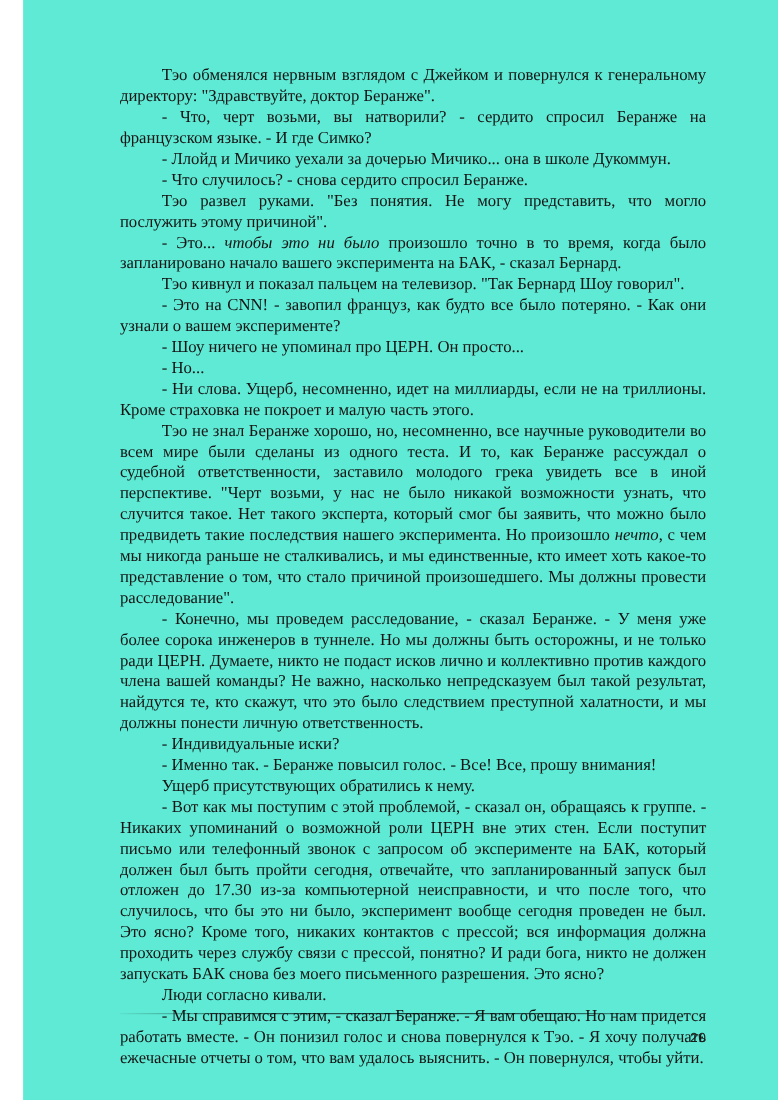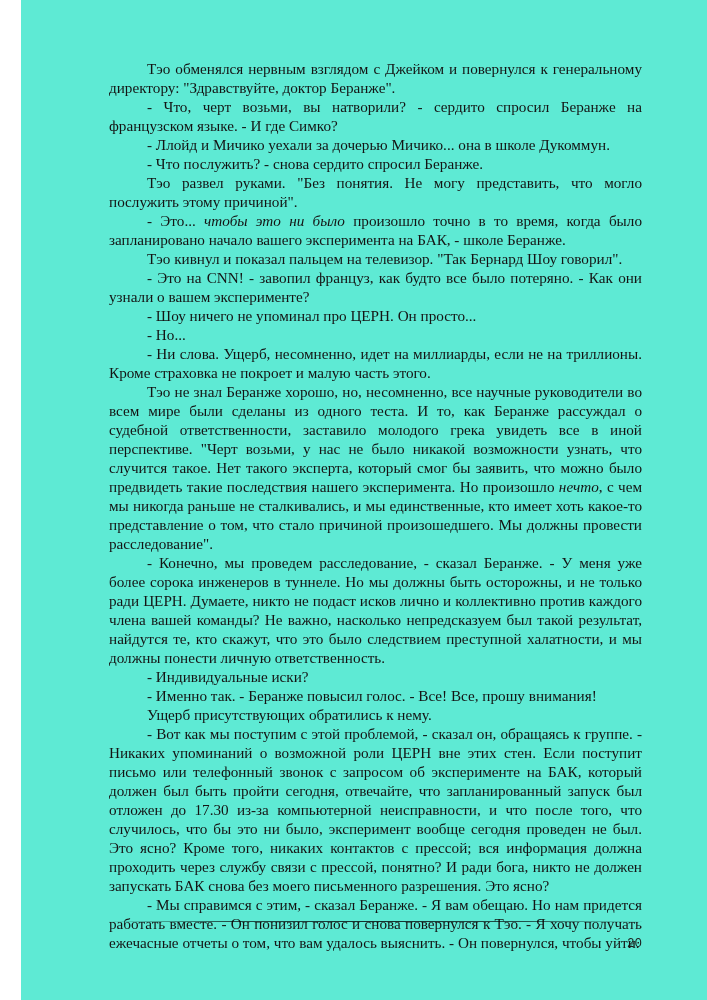--- a/index.html
+++ b/index.html
@@ -61,33 +61,34 @@
   }
 </style>
 </head>
 <body>
 
 <div class="page">
   <div class="body-text" id="paragraphs">
       <p><span>Тэо обменялся нервным взглядом с Джейком и повернулся к генеральному директору: "Здравствуйте, доктор Беранже".</span></p>
       <p><span>- Что, черт возьми, вы натворили? - сердито спросил Беранже на французском языке. - И где Симко?</span></p>
       <p><span>- Ллойд и Мичико уехали за дочерью Мичико... она в школе Дукоммун.</span></p>
-      <p><span>- Что послужить? - снова сердито спросил Беранже.</span></p>
+      <p><span>- Что случилось? - снова сердито спросил Беранже.</span></p>
       <p><span>Тэо развел руками. "Без понятия. Не могу представить, что могло послужить этому причиной".</span></p>
-      <p><span>- Это... </span><em>чтобы это ни было</em><span> произошло точно в то время, когда было запланировано начало вашего эксперимента на БАК, - школе Беранже.</span></p>
+      <p><span>- Это... </span><em>чтобы это ни было</em><span> произошло точно в то время, когда было запланировано начало вашего эксперимента на БАК, - сказал Бернард.</span></p>
       <p><span>Тэо кивнул и показал пальцем на телевизор. "Так Бернард Шоу говорил".</span></p>
       <p><span>- Это на CNN! - завопил француз, как будто все было потеряно. - Как они узнали о вашем эксперименте?</span></p>
       <p><span>- Шоу ничего не упоминал про ЦЕРН. Он просто...</span></p>
       <p><span>- Но...</span></p>
       <p><span>- Ни слова. Ущерб, несомненно, идет на миллиарды, если не на триллионы. Кроме страховка не покроет и малую часть этого.</span></p>
       <p><span>Тэо не знал Беранже хорошо, но, несомненно, все научные руководители во всем мире были сделаны из одного теста. И то, как Беранже рассуждал о судебной ответственности, заставило молодого грека увидеть все в иной перспективе. "Черт возьми, у нас не было никакой возможности узнать, что случится такое. Нет такого эксперта, который смог бы заявить, что можно было предвидеть такие последствия нашего эксперимента. Но произошло </span><em>нечто</em><span>, с чем мы никогда раньше не сталкивались, и мы единственные, кто имеет хоть какое-то представление о том, что стало причиной произошедшего. Мы должны провести расследование".</span></p>
       <p><span>- Конечно, мы проведем расследование, - сказал Беранже. - У меня уже более сорока инженеров в туннеле. Но мы должны быть осторожны, и не только ради ЦЕРН. Думаете, никто не подаст исков лично и коллективно против каждого члена вашей команды? Не важно, насколько непредсказуем был такой результат, найдутся те, кто скажут, что это было следствием преступной халатности, и мы должны понести личную ответственность.</span></p>
       <p><span>- Индивидуальные иски?</span></p>
       <p><span>- Именно так. - Беранже повысил голос. - Все! Все, прошу внимания!</span></p>
       <p><span>Ущерб присутствующих обратились к нему.</span></p>
       <p><span>- Вот как мы поступим с этой проблемой, - сказал он, обращаясь к группе. - Никаких упоминаний о возможной роли ЦЕРН вне этих стен. Если поступит письмо или телефонный звонок с запросом об эксперименте на БАК, который должен был быть пройти сегодня, отвечайте, что запланированный запуск был отложен до 17.30 из-за компьютерной неисправности, и что после того, что случилось, что бы это ни было, эксперимент вообще сегодня проведен не был. Это ясно? Кроме того, никаких контактов с прессой; вся информация должна проходить через службу связи с прессой, понятно? И ради бога, никто не должен запускать БАК снова без моего письменного разрешения. Это ясно?</span></p>
+      <p><span>Люди согласно кивали.</span></p>
       <p><span>- Мы справимся с этим, - сказал Беранже. - Я вам обещаю. Но нам придется работать вместе. - Он понизил голос и снова повернулся к Тэо. - Я хочу получать ежечасные отчеты о том, что вам удалось выяснить. - Он повернулся, чтобы уйти.</span></p>
     </div>
 
   <div class="footer-rule"></div>
 
   <div class="page-number">20</div>
 </div>
 
 </body></html>

